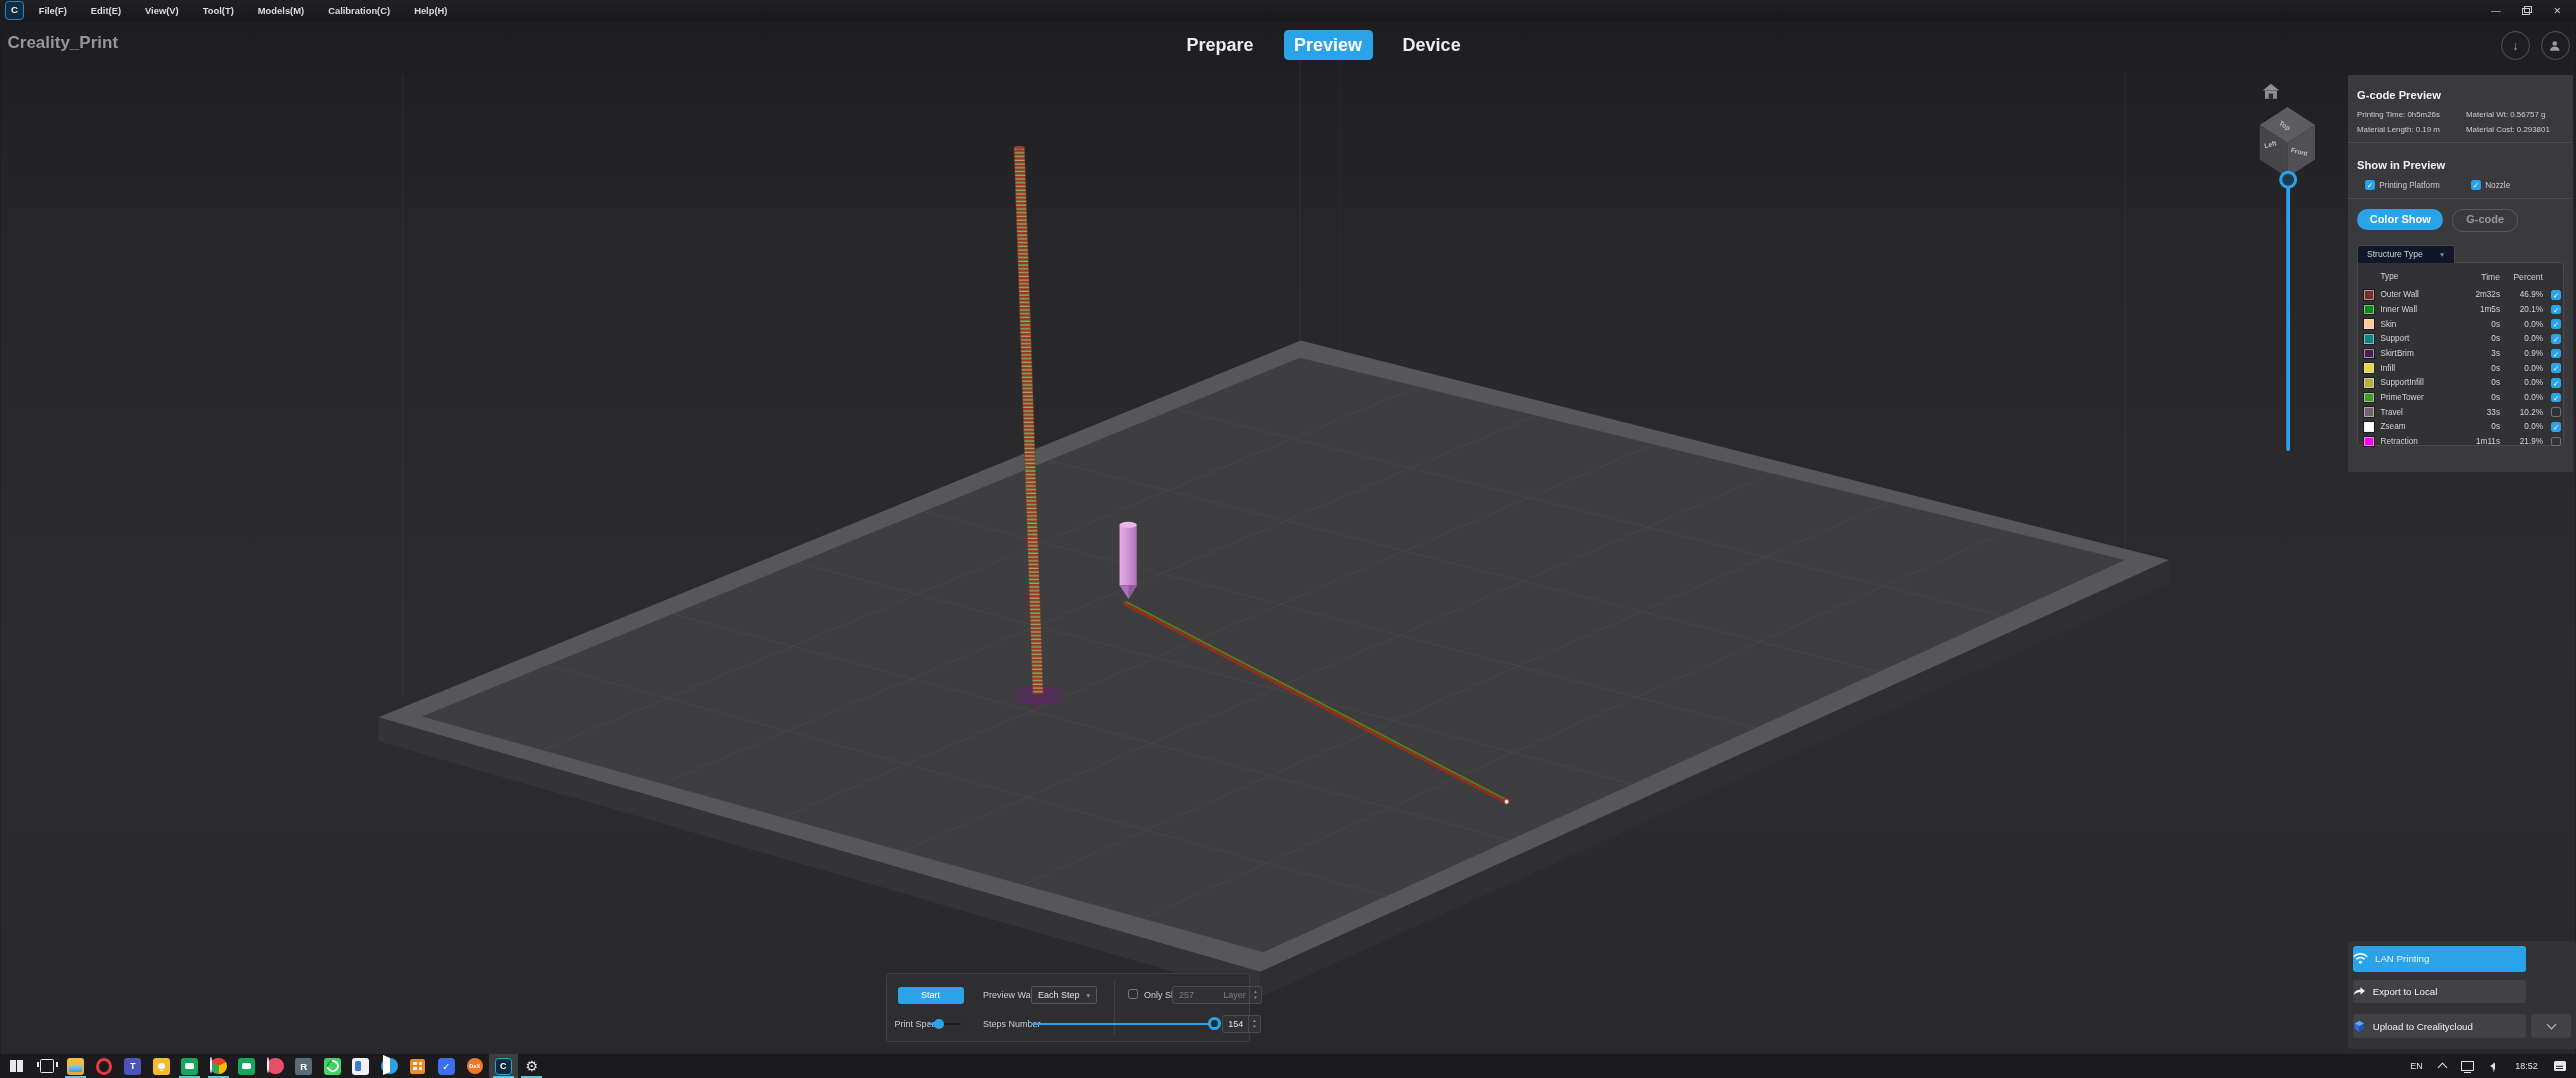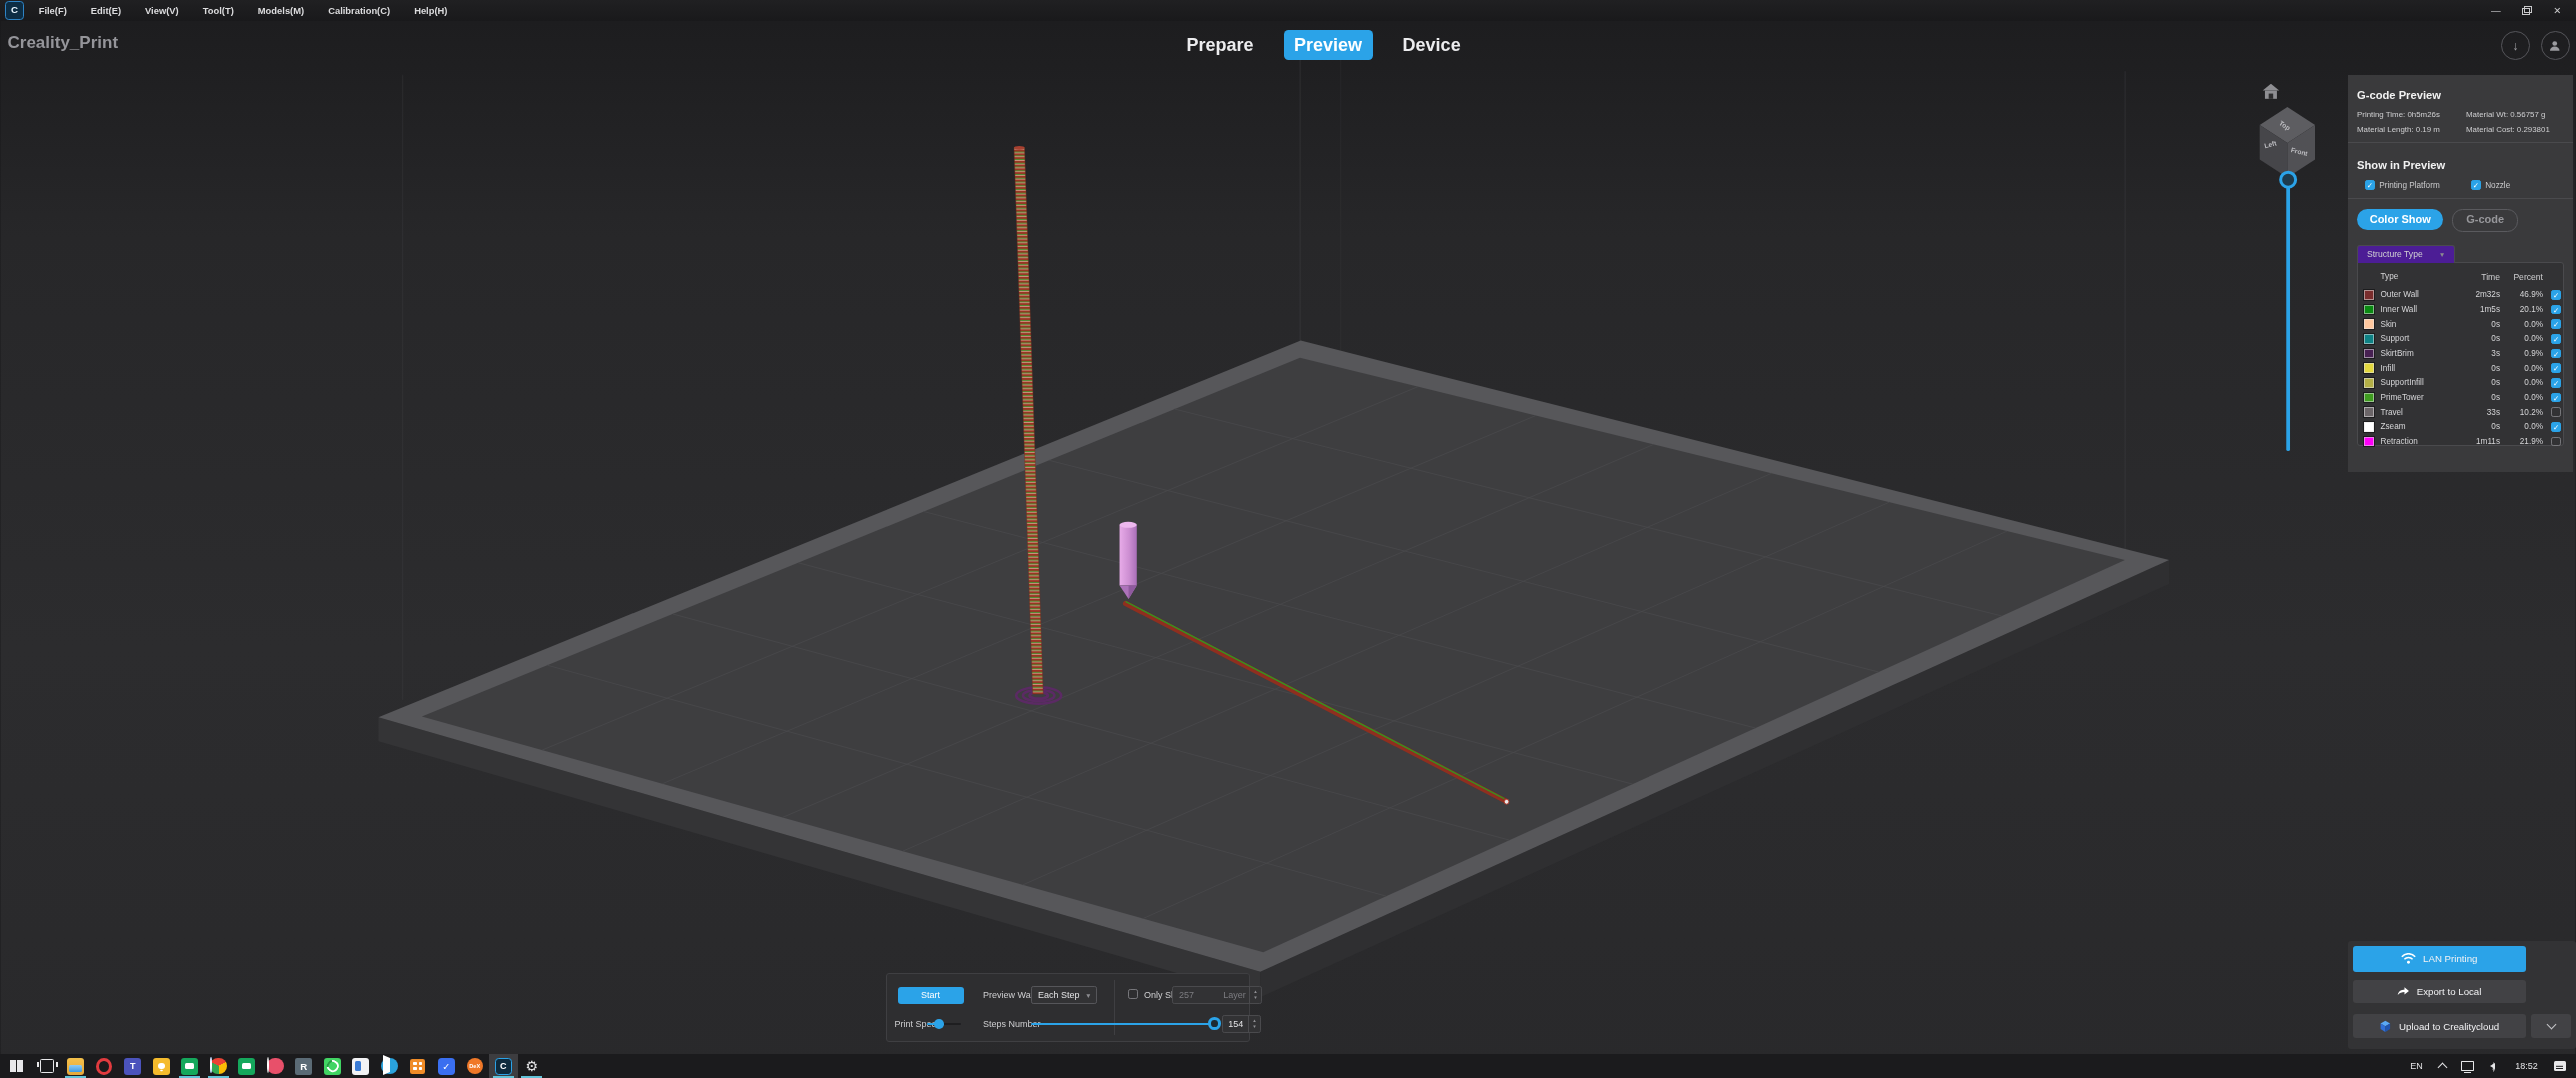--- a/index.html
+++ b/index.html
@@ -44,21 +44,21 @@
   .cbx-item{display:flex;align-items:center;gap:4.5px;}
   .cbx-item.first{width:106px;}
   .cb{width:9.7px;height:9.7px;border-radius:2.2px;border:0.7px solid #77777b;box-sizing:border-box;flex:0 0 auto;}
   .cb.on{background:#2ba3e8;border-color:#2ba3e8;}
   .cb.on::after{content:"✓";display:block;color:#fff;font-size:7.5px;line-height:9px;text-align:center;font-weight:bold;}
   .pill-row{display:flex;gap:9px;margin-top:9.7px;}
   .pill{height:21px;line-height:21px;padding:0 12.7px;border-radius:10.5px;font-size:11px;font-weight:bold;}
   .pill.active{background:#2ba3e8;color:#fff;}
   .pill.ghost{border:0.7px solid #5a5a5e;color:#97979b;line-height:19.5px;}
   #structure-tab{display:inline-flex;align-items:center;gap:16px;margin-top:12.7px;
-                 background:#4c1d95;border:0.7px solid #4a4a4d;border-bottom:none;
+                 background:#0f172a;border:0.7px solid #4a4a4d;border-bottom:none;
                  border-radius:3px 3px 0 0;padding:3.7px 9px;font-size:8.6px;color:#d2d2d4;position:relative;z-index:1;}
   .tri{color:#8c8c90;font-size:6.7px;}
   #type-table{margin-top:-0.7px;background:#323234;border:0.7px solid #4a4a4d;border-radius:0 3px 3px 3px;
               padding:4.5px 6px 6px 6px;height:184px;box-sizing:border-box;}
   .trow,.thead{display:grid;grid-template-columns:15px 75px 46px 43px 18px;align-items:center;height:14.7px;}
   .thead{height:18px;color:#cfcfd1;font-size:8.6px;margin-bottom:1.5px;}
   .t-type{padding-left:1.5px;color:#d6d6d8;font-size:8.2px;white-space:nowrap;}
   .t-time,.t-pct{text-align:right;font-size:8.2px;color:#d6d6d8;}
   .thead .t-time,.thead .t-pct{font-size:8.6px;color:#cfcfd1;}
   .swatch{width:9.7px;height:9.7px;border:0.7px solid rgba(230,230,230,.55);outline:0.7px solid #1c1c1e;box-sizing:border-box;}
@@ -93,21 +93,21 @@
   #sn-fill{left:144px;top:49px;width:183px;}
   #sn-thumb{left:321px;top:43px;width:12.7px;height:12.7px;border-radius:50%;background:#1d2b33;
             border:3px solid #2ba3e8;box-sizing:border-box;}
   #steps-input{left:335px;top:41px;width:39px;height:18px;background:#323234;border:0.7px solid #4a4a4d;
                border-radius:2.2px;box-sizing:border-box;display:flex;align-items:center;color:#e4e4e6;}
   #steps-input .val{padding-left:5.2px;flex:1;}
   
   #actions{position:absolute;left:2348px;top:941px;width:228px;height:108px;z-index:4;
            background:#333335;border-radius:3px;}
   #actions .abs{position:absolute;box-sizing:border-box;}
-  .act-btn{border-radius:3px;display:flex;align-items:center;justify-content:center;gap:7.5px;
+  .act-btn{border-radius:3px;display:flex;align-items:center;gap:7.5px;
            color:#f2f2f4;font-size:9.7px;}
   #lan-btn{left:4.5px;top:4.5px;width:173px;height:26px;background:#2ba3e8;}
   #export-btn{left:4.5px;top:39px;width:173px;height:22.5px;background:#424245;}
   #upload-btn{left:4.5px;top:73px;width:173px;height:24px;background:#424245;}
   #upload-more{left:183px;top:73px;width:40px;height:24px;background:#424245;border-radius:3px;
                display:flex;align-items:center;justify-content:center;}
   .chev{width:6px;height:6px;border-right:1.5px solid #c6c6ca;border-bottom:1.5px solid #c6c6ca;
         transform:rotate(45deg);margin-top:-3px;}
   
   #taskbar{position:absolute;left:0;top:1054px;width:2576px;height:24px;z-index:6;background:#1b1b1d;

